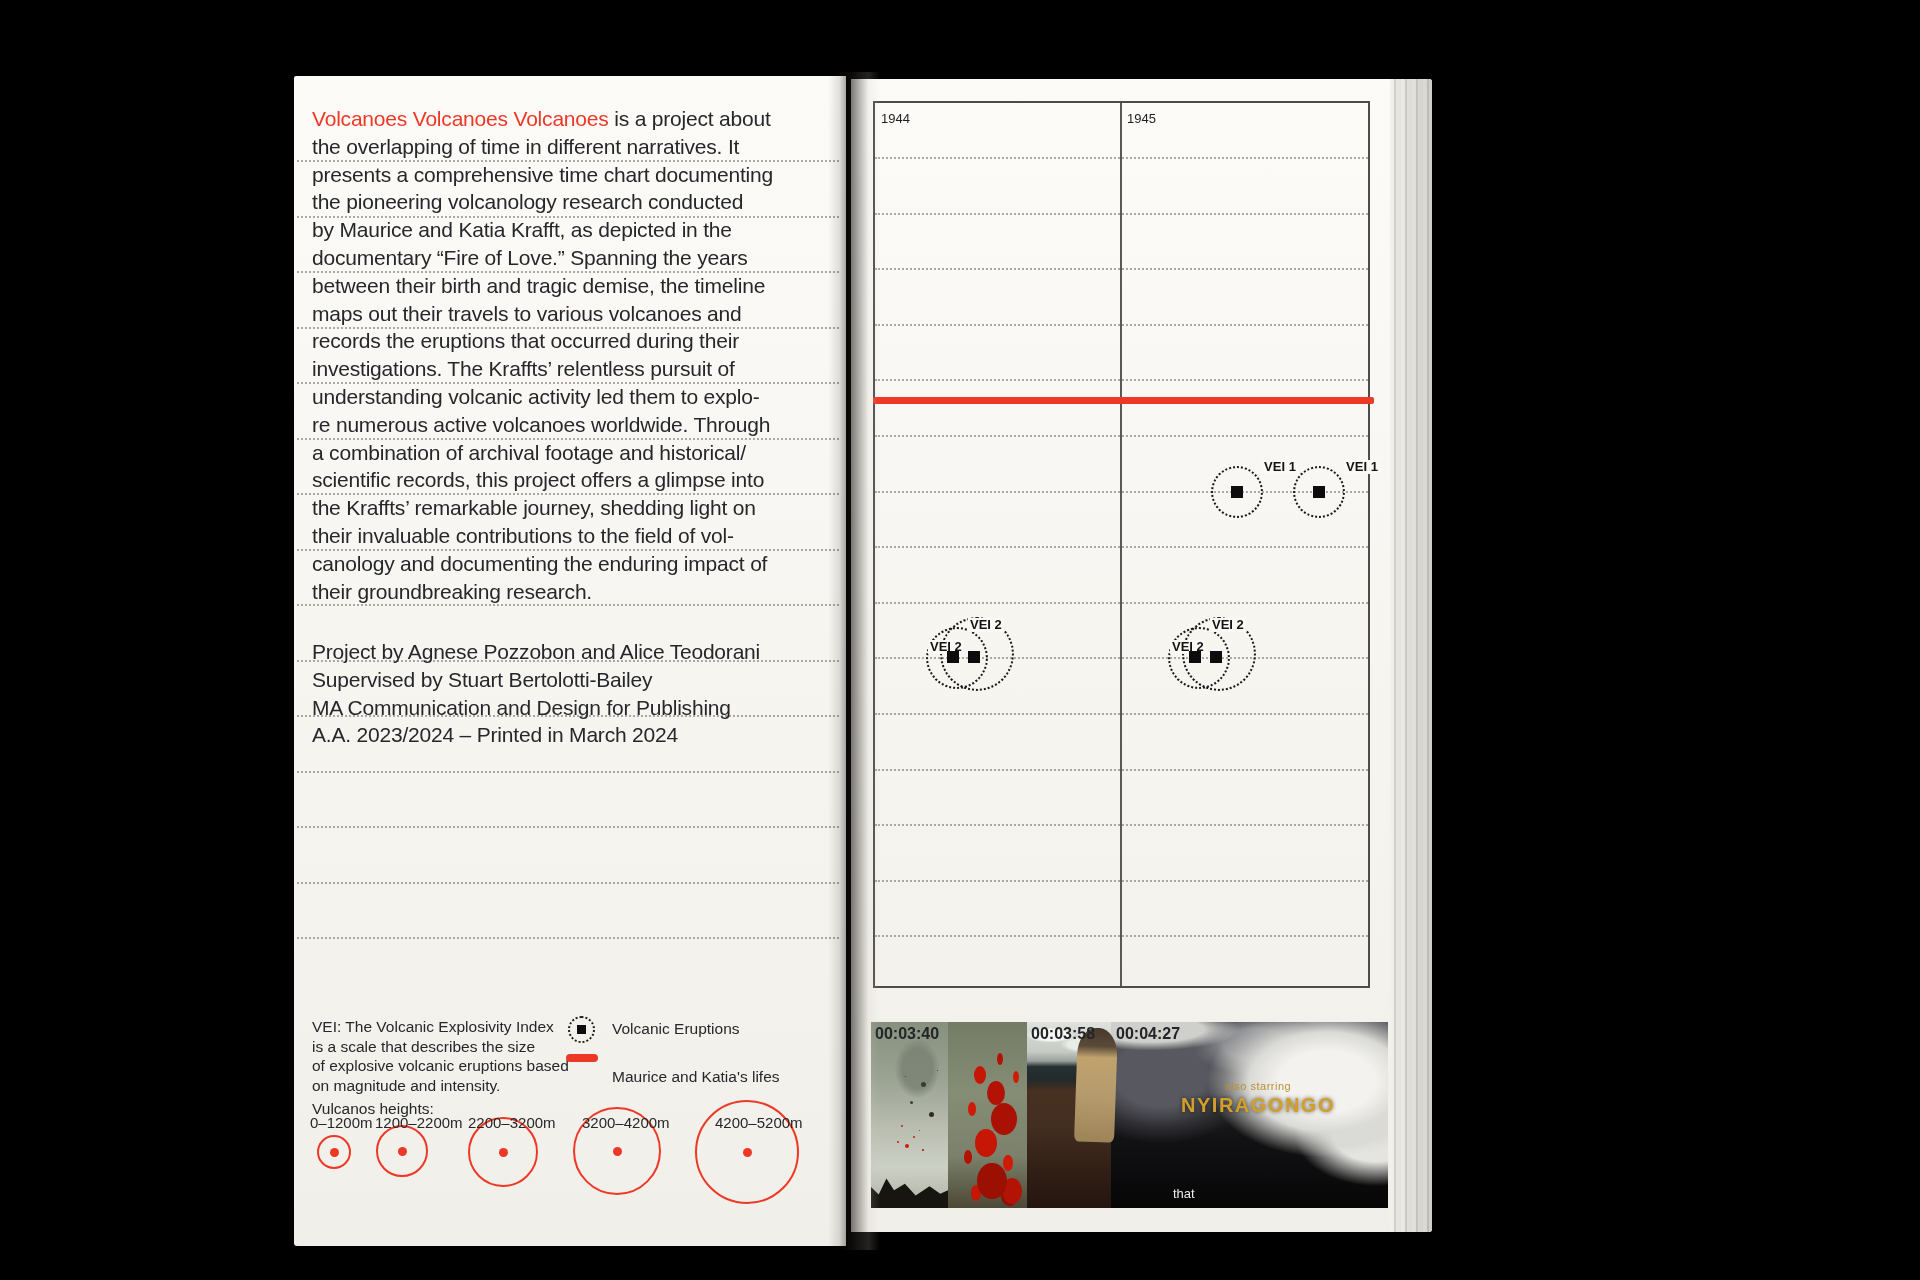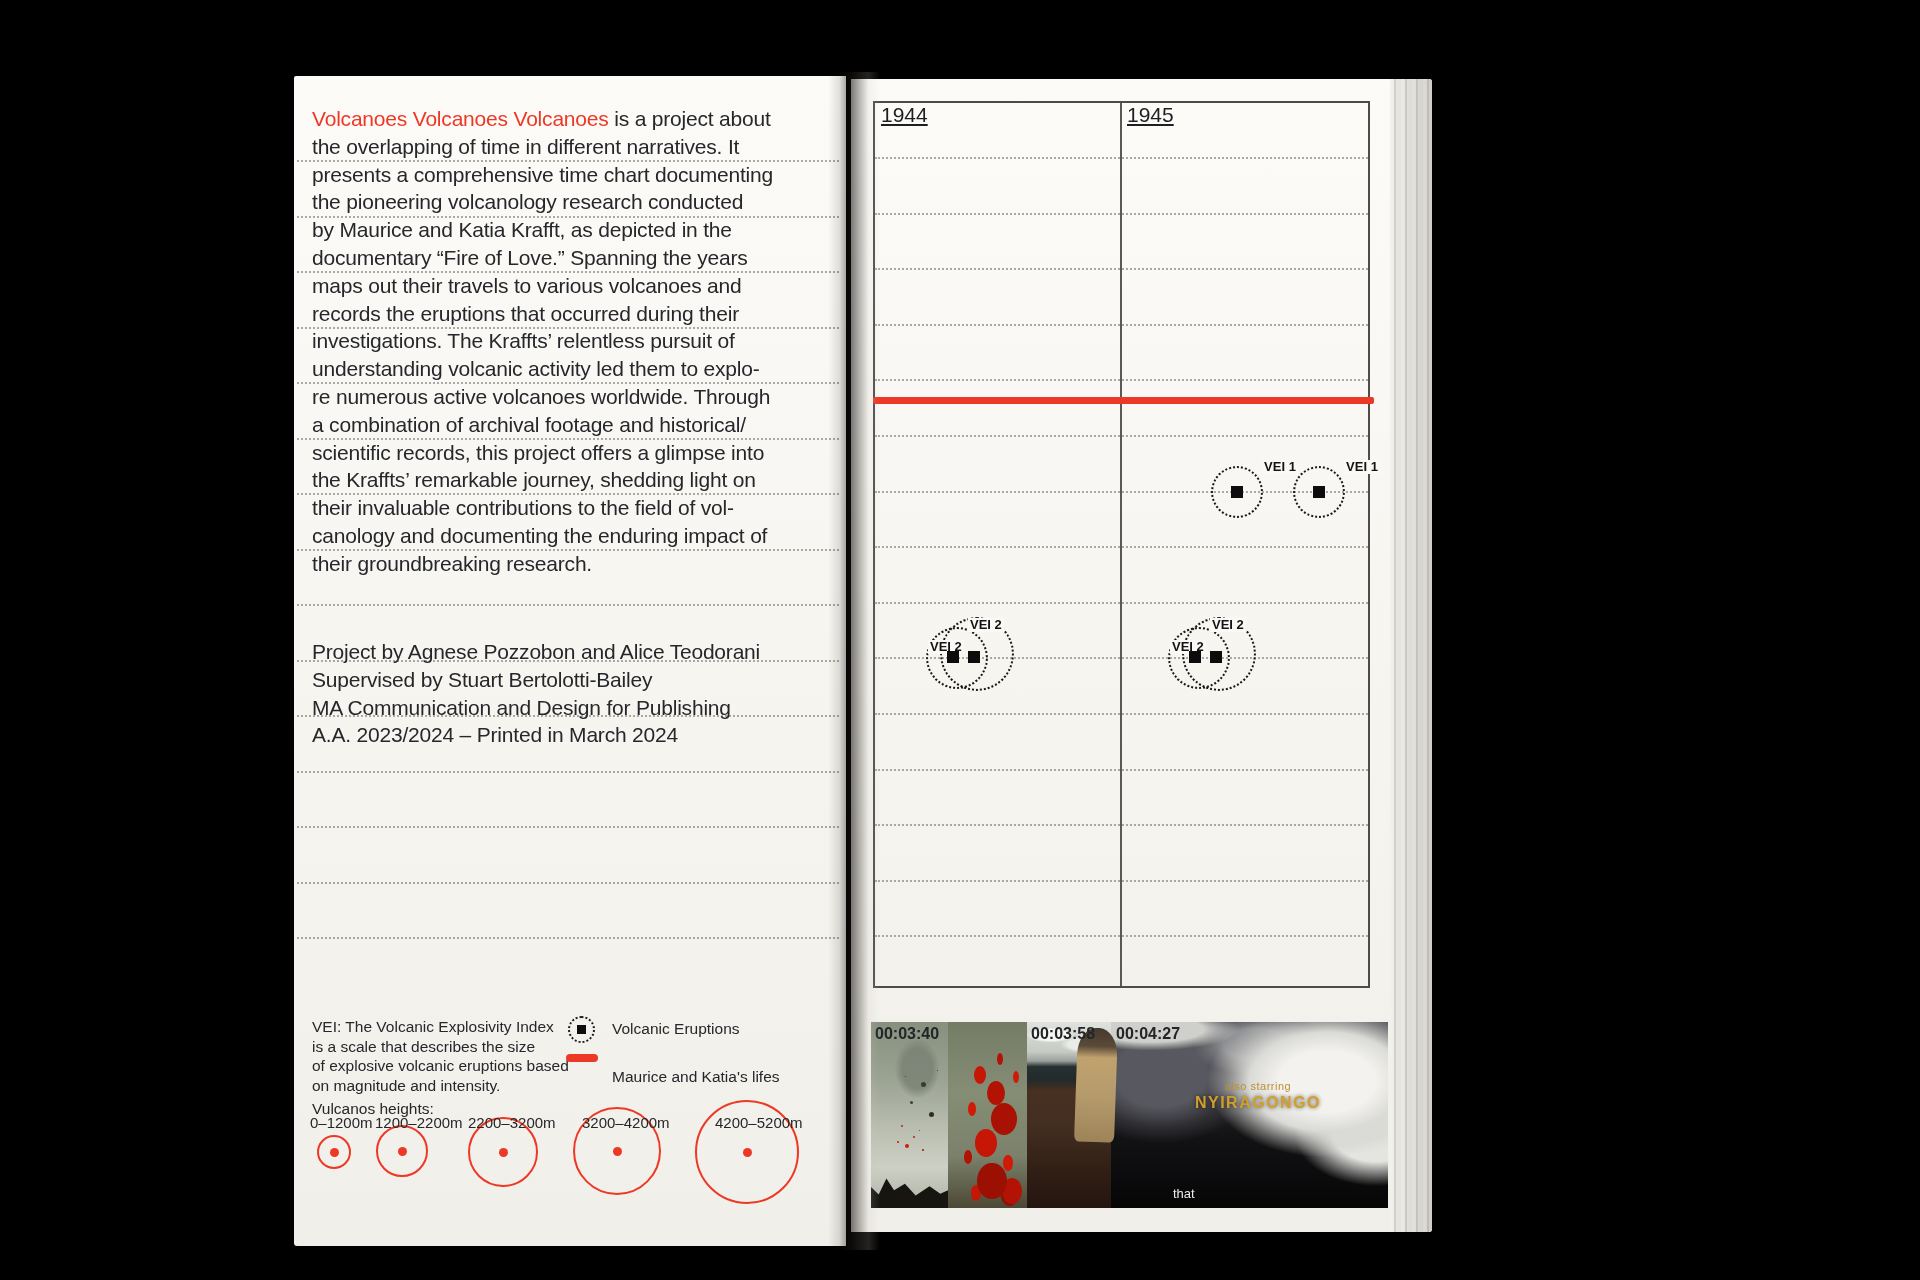--- a/index.html
+++ b/index.html
@@ -50,21 +50,21 @@
   .hc1{left:23px;top:1059px;width:34px;height:34px}
   .hc2{left:82px;top:1049px;width:52px;height:52px}
   .hc3{left:174px;top:1041px;width:70px;height:70px}
   .hc4{left:279px;top:1031px;width:88px;height:88px}
   .hc5{left:401px;top:1024px;width:104px;height:104px}
   .hl1{left:16px}.hl2{left:81px}.hl3{left:174px}.hl4{left:288px}.hl5{left:421px}
 
   
   .chart{position:absolute;left:22px;top:22px;width:497px;height:887px;border:2px solid #4d4c49;z-index:2;}
   .chart-divider{position:absolute;left:245px;top:0;bottom:0;width:2px;background:#5a5955;}
-  .year-label{position:absolute;top:0;font-size:21px;color:#1e1f22;letter-spacing:0;text-decoration:underline;}
+  .year-label{position:absolute;top:8px;font-size:13px;color:#1e1f22;letter-spacing:0;}
   .year-1944{left:6px}.year-1945{left:252px}
   .life-line{position:absolute;left:-2px;top:294px;width:501px;height:7px;background:var(--red);border-radius:2px;z-index:3;}
 
   .vei1{position:absolute;width:52px;height:52px;z-index:4;}
   .vei1 .circ{position:absolute;inset:0;border:2.5px dotted #191919;border-radius:50%;}
   .vei-sq{position:absolute;width:12px;height:12px;background:#0c0c0c;}
   .vei1 .vei-sq{left:20px;top:20px;}
   .vei-lbl{position:absolute;font-size:13px;font-weight:700;color:#141414;background:#faf9f6;padding:0 2px;white-space:nowrap;line-height:14px;}
   .vei1 .vei-lbl{top:-6px;left:50%;transform:translateX(-50%);margin-left:43px;}
   .m-vei1-a{left:360px;top:387px}.m-vei1-b{left:442px;top:387px}
@@ -105,21 +105,21 @@
       radial-gradient(ellipse 90px 45px at 52% 12%,#8d8e91 35%,transparent 70%),
       radial-gradient(ellipse 120px 85px at 18% 28%,#585960 38%,rgba(70,70,75,.5) 62%,transparent 82%),
       linear-gradient(180deg,#404148 0%,#2c2c31 32%,#121214 62%,#060607 100%);}
   .person{position:absolute;left:205px;top:6px;width:40px;height:114px;z-index:3;
       background:linear-gradient(180deg,#453a2d 0%,#5a4a38 16%,#c0a26e 26%,#b59a6c 60%,#9d8458 100%);
       border-radius:46% 46% 12% 10% / 24% 24% 6% 6%;transform:rotate(2deg);}
   .timestamp{position:absolute;top:3px;font-size:16px;font-weight:700;color:#232427;letter-spacing:0;z-index:4;}
   .ts1{left:4px}.ts3{left:4px}.ts4{left:5px}
   .film-caption{position:absolute;left:62px;top:58px;width:170px;text-align:center;z-index:4;}
   .cap-small{font-size:11px;color:#bb9136;letter-spacing:.5px;}
-  .cap-title{font-size:16px;font-weight:700;color:#d2a02a;letter-spacing:1.5px;margin-top:2px;text-shadow:0 0 4px rgba(0,0,0,.6);text-align:center;}
+  .cap-title{font-size:20px;font-weight:700;color:#d2a02a;letter-spacing:1.5px;margin-top:2px;text-shadow:0 0 4px rgba(0,0,0,.6);text-align:center;}
   .film-subtitle{position:absolute;left:62px;top:164px;font-size:13px;color:#ececea;z-index:4;}
 </style>
 </head>
 <body>
 
 <div class="stage">
 
   <div class="page page-left">
     <div class="rules rules-left">
         <div class="rule" style="top: 84px;"></div>
@@ -146,20 +146,21 @@
         <div class="text-line"><span class="red"></span><span>the overlapping of time in different narratives. It</span></div>
 
         <div class="text-line"><span class="red"></span><span>presents a comprehensive time chart documenting</span></div>
 
         <div class="text-line"><span class="red"></span><span>the pioneering volcanology research conducted</span></div>
 
         <div class="text-line"><span class="red"></span><span>by Maurice and Katia Krafft, as depicted in the</span></div>
 
         <div class="text-line"><span class="red"></span><span>documentary “Fire of Love.” Spanning the years</span></div>
 
+        <div class="text-line"><span class="red"></span><span>between their birth and tragic demise, the timeline</span></div>
 
         <div class="text-line"><span class="red"></span><span>maps out their travels to various volcanoes and</span></div>
 
         <div class="text-line"><span class="red"></span><span>records the eruptions that occurred during their</span></div>
 
         <div class="text-line"><span class="red"></span><span>investigations. The Kraffts’ relentless pursuit of</span></div>
 
         <div class="text-line"><span class="red"></span><span>understanding volcanic activity led them to explo-</span></div>
 
         <div class="text-line"><span class="red"></span><span>re numerous active volcanoes worldwide. Through</span></div>

